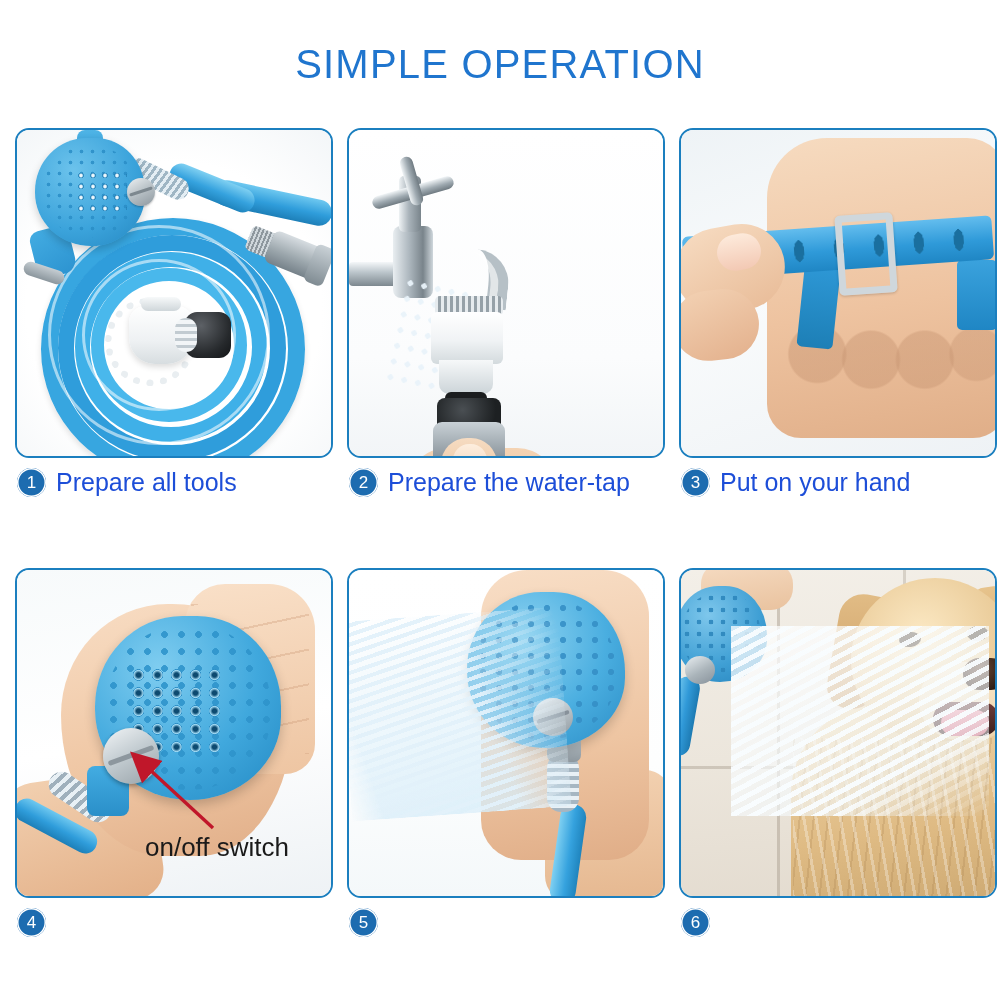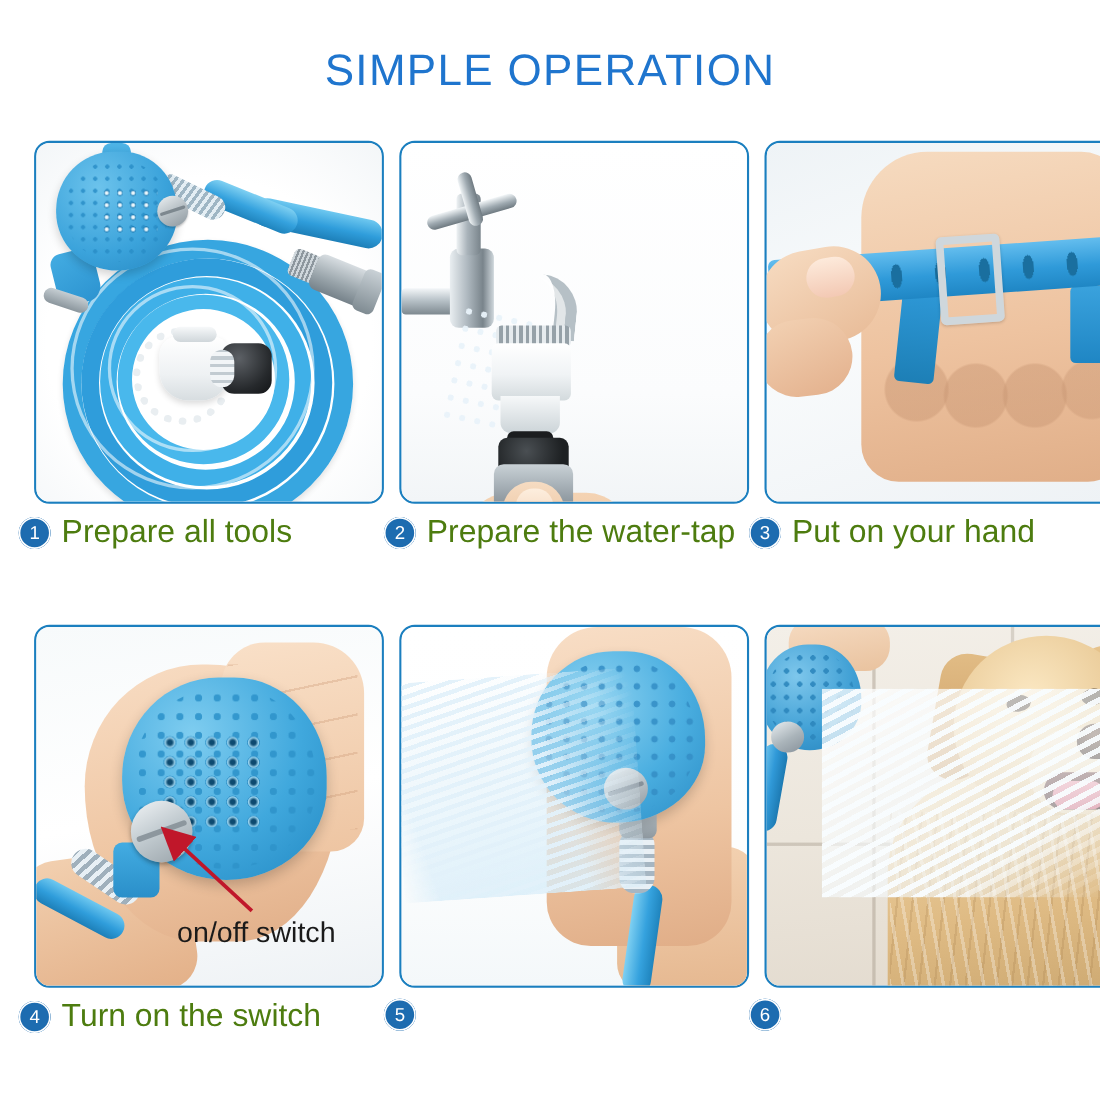--- a/index.html
+++ b/index.html
@@ -19,39 +19,39 @@
 
   
   .grid{position:absolute;left:15px;top:128px;width:980px;}
   .row{position:relative;height:440px;}
   .cell{position:absolute;top:0;width:316px;height:440px;}
   .cell.c1{left:0;}
   .cell.c2{left:332px;}
   .cell.c3{left:664px;}
 
   .frame{
-    position:absolute;top:0;left:16px;width:314px;height:326px;
+    position:absolute;top:0;left:0;width:314px;height:326px;
     border:2px solid #1b7fbf;border-radius:14px;
     background:#ffffff;overflow:hidden;
   }
   .photo{position:absolute;inset:0;overflow:hidden;}
 
   
   .caption{
     position:absolute;top:340px;left:2px;
     display:flex;align-items:center;gap:10px;
   }
   .badge{
     width:29px;height:29px;border-radius:50%;
     background:#1d6cb0;color:#fff;
     display:flex;align-items:center;justify-content:center;
     font-size:17px;line-height:1;flex:0 0 auto;
     box-shadow:inset 0 0 0 1.5px #ffffff, inset 0 0 0 3px #1d6cb0;
   }
-  .cap-text{font-size:29px;color:#4d7c0f;white-space:nowrap;}
+  .cap-text{font-size:25px;color:#1d4ed8;white-space:nowrap;}
 
   
   
   .p1-bg{position:absolute;inset:0;background:
      radial-gradient(circle at 50% 55%,#ffffff 62%,#f3f6f8 100%);}
   .coil{position:absolute;border-radius:50%;}
   .c-a{left:24px;top:88px;width:230px;height:228px;border:17px solid #37a6e0;
        box-shadow:0 3px 6px rgba(0,0,0,.12);}
   .c-b{left:41px;top:105px;width:196px;height:194px;border:16px solid #2f9ddb;}
   .c-c{left:58px;top:122px;width:162px;height:160px;border:15px solid #3fb0e8;}
@@ -451,21 +451,20 @@
                   <path d="M0,0 L9,4.5 L0,9 z" fill="#c0172a"></path>
                 </marker>
               </defs>
               <line x1="88" y1="80" x2="10" y2="8" stroke="#c0172a" stroke-width="3.4" marker-end="url(#ah)"></line>
             </svg>
             <div class="note4">on/off switch</div>
           </div>
         </div>
         <div class="caption">
           <div class="badge">4</div>
-          <div class="cap-text">Turn on the switch</div>
         </div>
       </div>
 
       <div class="cell c2">
         <div class="frame">
           <div class="photo">
             <div class="p5-bg"></div>
             <div class="arm5"></div>
             <div class="hand5"></div>
             <div class="hose5"></div>

